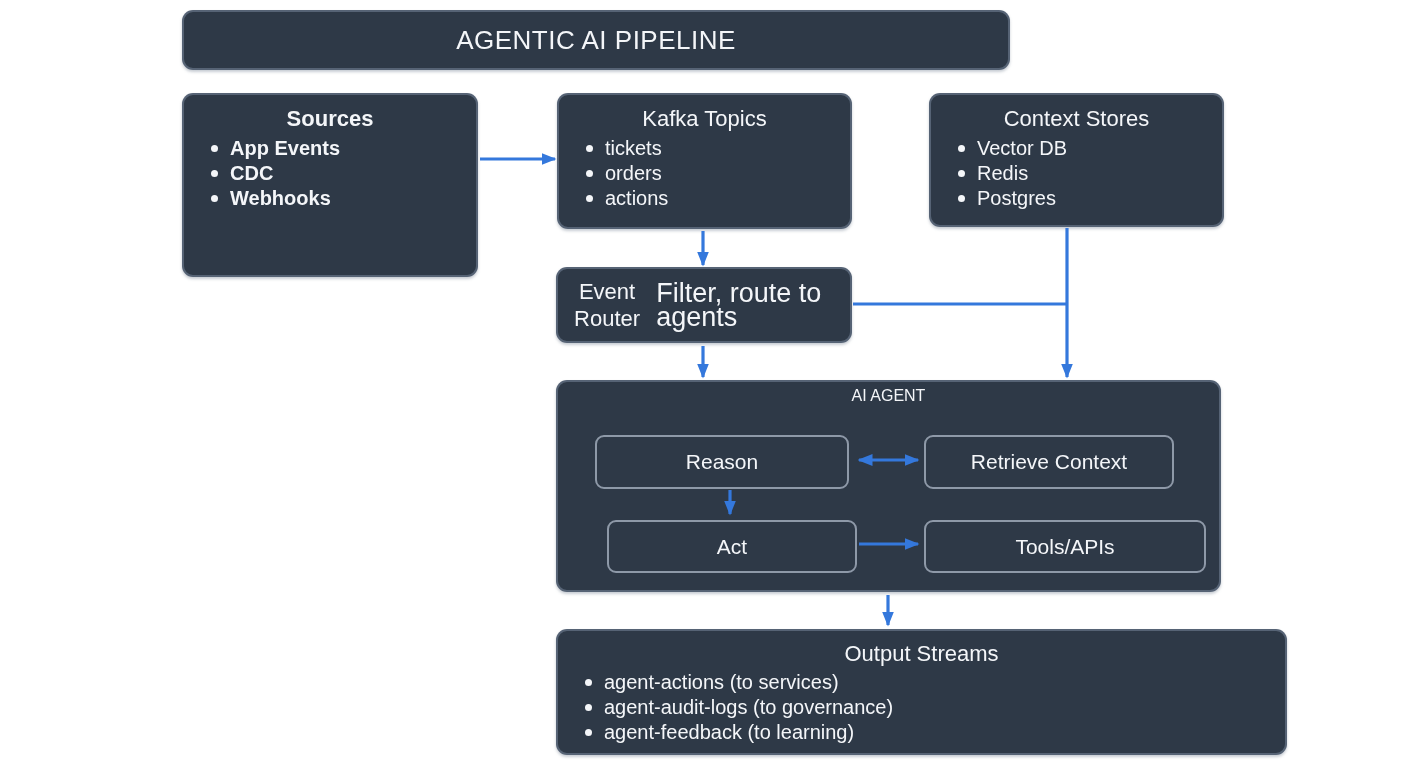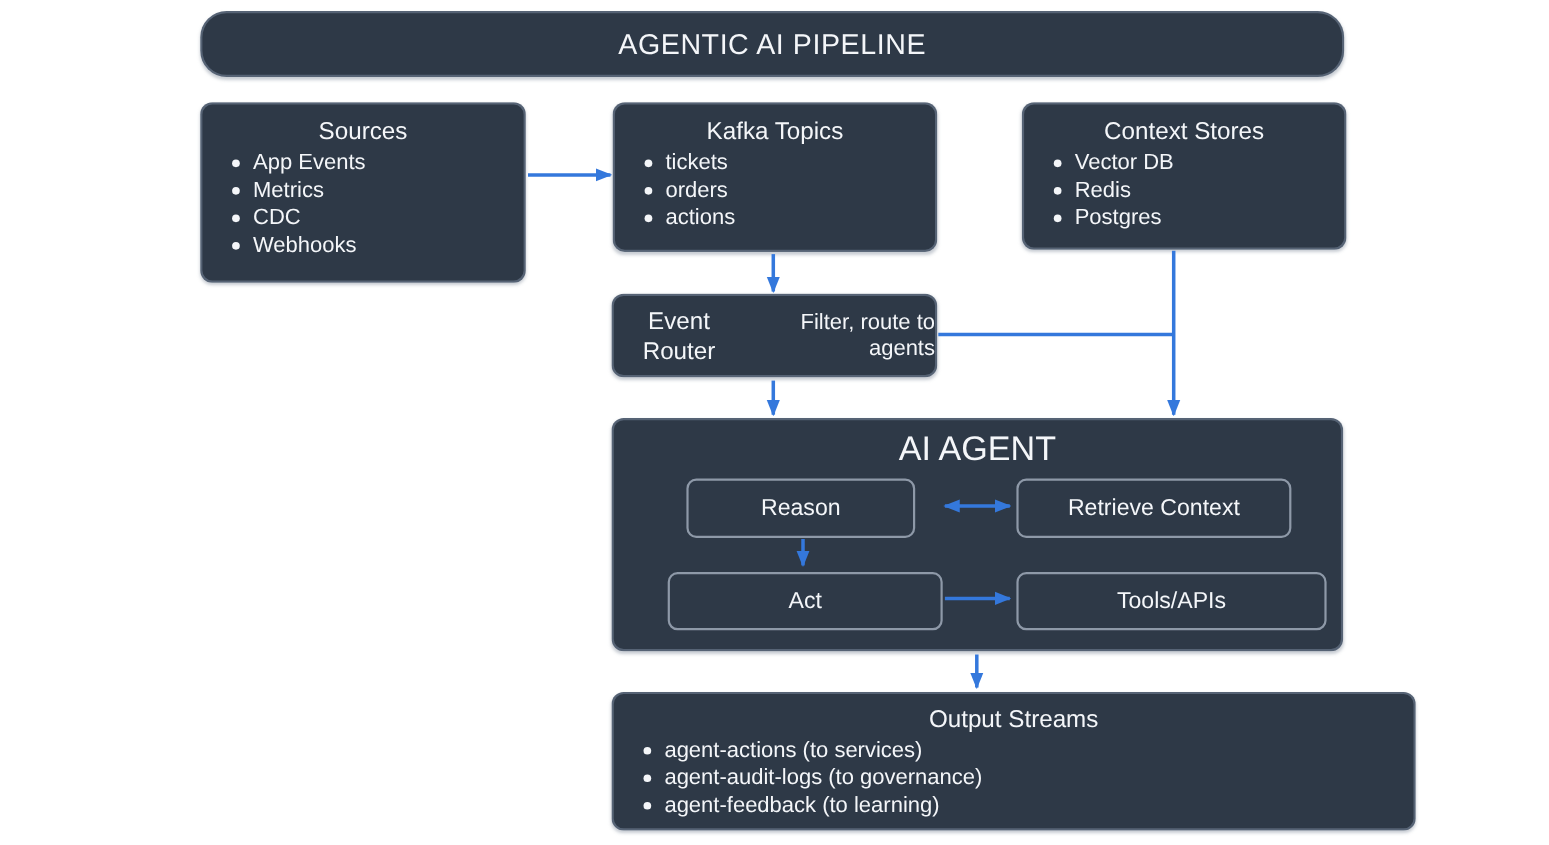--- a/index.html
+++ b/index.html
@@ -10,49 +10,49 @@
     color:var(--text,#f4f6f9);
   }
   .box{
     position:absolute;box-sizing:border-box;
     background:var(--box-bg,#2e3947);
     border:2px solid rgba(121,134,154,0.55);
     border-radius:11px;
     box-shadow:0 2px 3px rgba(130,143,158,0.45);
   }
   .title-bar{
-    left:182px;top:10px;width:1040px;height:60px;
+    left:182px;top:10px;width:828px;height:60px;
     display:flex;align-items:center;justify-content:center;
-    font-size:26px;letter-spacing:0.5px;border-radius:24px;
+    font-size:26px;letter-spacing:0.5px;
   }
   .box-title{text-align:center;font-size:22px;line-height:28px;}
   .list-box .box-title{margin-top:10px;}
   ul.bullets{margin:3px 0 0 0;padding:0 12px 0 46px;list-style:none;font-size:20px;line-height:25px;}
   ul.bullets li{position:relative;}
   ul.bullets li::before{
     content:"";position:absolute;left:-19px;top:9px;
     width:7px;height:7px;border-radius:50%;background:var(--text,#f4f6f9);
   }
-  .sources{left:182px;top:93px;width:296px;height:164px;}
+  .sources{left:182px;top:93px;width:296px;height:184px;font-weight:bold;}
   .kafka{left:557px;top:93px;width:295px;height:136px;}
   .context{left:929px;top:93px;width:295px;height:134px;}
   .event-router{
     left:556px;top:267px;width:296px;height:76px;
     display:flex;flex-direction:row;align-items:center;justify-content:center;
   }
   .event-router .box-title{line-height:27px;}
-  .box-subtitle{font-size:20px;line-height:24px;text-align:right;}
+  .box-subtitle{font-size:27px;line-height:24px;text-align:left;}
   .ai-agent{left:556px;top:380px;width:665px;height:212px;}
-  .ai-agent .box-title{font-size:31px;margin-top:12px;}
+  .ai-agent .box-title{font-size:16px;}
   .inner-box{
     position:absolute;box-sizing:border-box;background:transparent;
     border:2px solid var(--inner-border,#8e99a8);border-radius:9px;
     display:flex;align-items:center;justify-content:center;font-size:21px;
   }
-  .reason{left:66px;top:53px;width:208px;height:54px;}
+  .reason{left:37px;top:53px;width:254px;height:54px;}
   .retrieve{left:366px;top:53px;width:250px;height:54px;}
   .act{left:49px;top:138px;width:250px;height:53px;}
   .tools{left:366px;top:138px;width:282px;height:53px;}
   .output{left:556px;top:629px;width:731px;height:126px;}
   .output .box-title{margin-top:9px;}
   .output ul.bullets{margin-top:2px;}
   svg.arrows{position:absolute;left:0;top:0;width:1408px;height:768px;pointer-events:none;z-index:5;}
   svg.arrows line, svg.arrows polyline{stroke:var(--arrow,#3478dc);stroke-width:3.2;fill:none;}
   svg.arrows .head{fill:var(--arrow,#3478dc);}
 </style>
@@ -62,21 +62,20 @@
 <div class="canvas">
 
   <div class="box title-bar">
     <span>AGENTIC AI PIPELINE</span>
   </div>
 
   <div class="box list-box sources">
     <div class="box-title">Sources</div>
     <ul class="bullets">
       <li>App Events</li>
-      <li>Metrics</li>
       <li>CDC</li>
       <li>Webhooks</li>
     </ul>
   </div>
 
   <div class="box list-box kafka">
     <div class="box-title">Kafka Topics</div>
     <ul class="bullets">
       <li>tickets</li>
       <li>orders</li>

